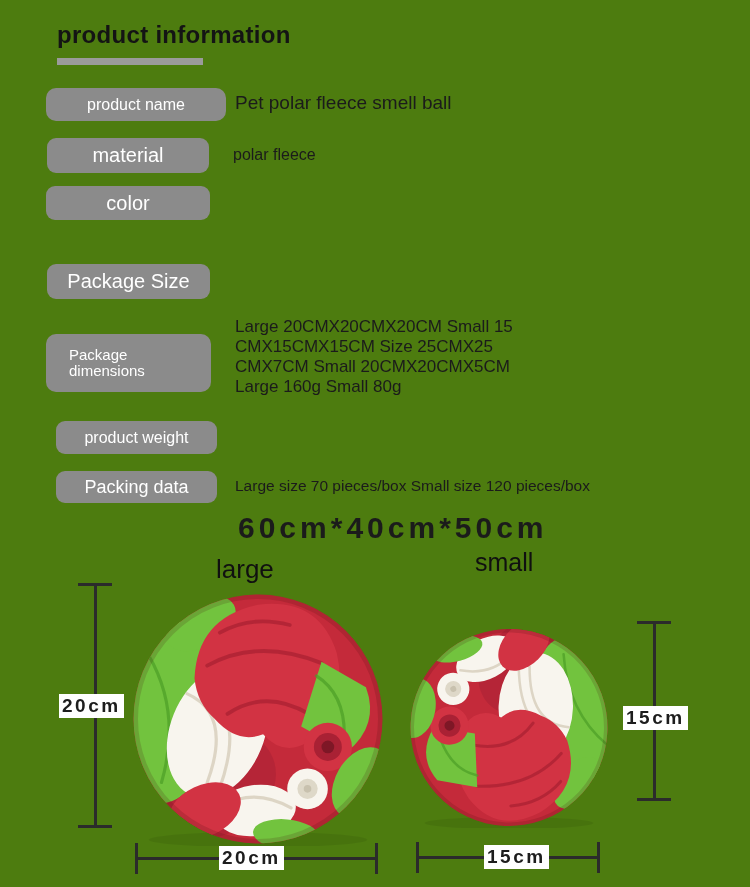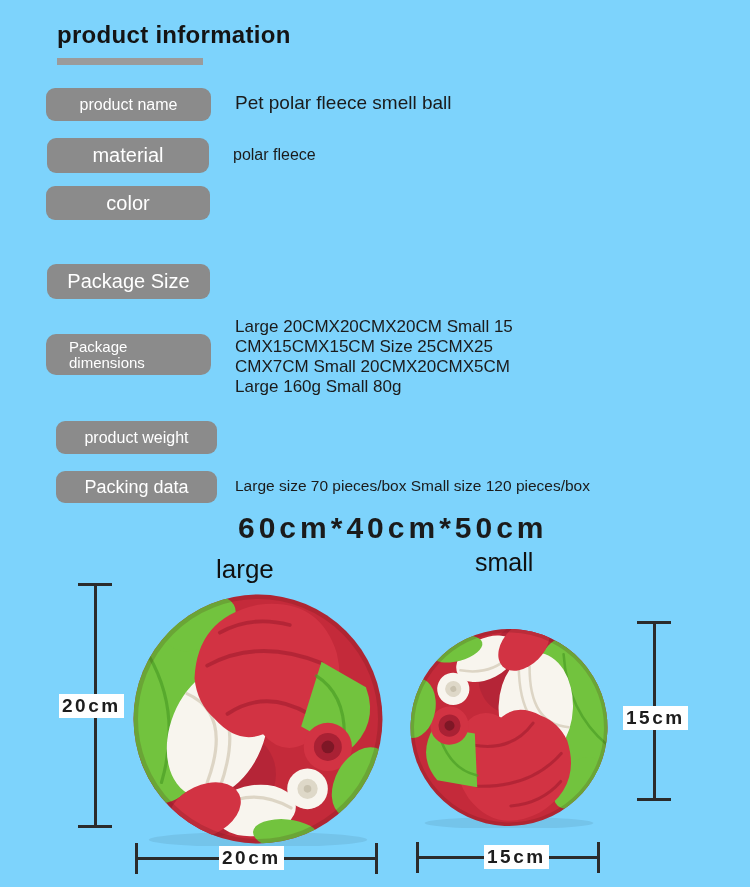--- a/index.html
+++ b/index.html
@@ -1,34 +1,34 @@
 <!DOCTYPE html>
 <html style="--c-red: #d23343; --c-green: #72c33e; --c-white: #f8f5ee; --c-line: #2b2b2b; --c-pill: #8b8b8b; --c-underline: #9b9b9b;"><head>
 <meta charset="utf-8">
 <style>
   :root{
     --c-red:#d23343; --c-green:#72c33e; --c-white:#f8f5ee;
     --c-line:#2b2b2b; --c-pill:#8b8b8b; --c-underline:#9b9b9b; --c-text:#1b1b1b;
   }
   html,body{margin:0;padding:0;background:#fff;}
-  #page{position:relative;width:750px;height:887px;background:#7dd3fc;overflow:hidden;
+  #page{position:relative;width:750px;height:887px;background:#4d7c0f;overflow:hidden;
         font-family:"Liberation Sans",sans-serif;color:var(--c-text);}
 
   .title{position:absolute;left:57px;top:21px;font-size:24px;font-weight:600;
          letter-spacing:.3px;color:#141414;}
   .title-bar{position:absolute;left:57px;top:58px;width:146px;height:7px;
              background:var(--c-underline);}
 
   .pill{position:absolute;background:var(--c-pill);color:#fff;border-radius:9px;
         display:flex;align-items:center;justify-content:center;box-sizing:border-box;}
-  .p0{left:46px;top:88px;width:165px;height:33px;font-size:16px;}
+  .p0{left:46px;top:88px;width:180px;height:33px;font-size:16px;border-radius:10px;}
   .p1{left:47px;top:138px;width:162px;height:35px;font-size:20px;}
   .p2{left:46px;top:186px;width:164px;height:34px;font-size:20px;}
   .p3{left:47px;top:264px;width:163px;height:35px;font-size:20px;}
-  .p4{left:46px;top:334px;width:165px;height:41px;font-size:15px;border-radius:10px;
+  .p4{left:46px;top:334px;width:165px;height:58px;font-size:15px;border-radius:10px;
       justify-content:flex-start;text-align:left;padding-left:23px;padding-right:10px;
       line-height:16px;}
   .p5{left:56px;top:421px;width:161px;height:33px;font-size:16px;}
   .p6{left:56px;top:471px;width:161px;height:32px;font-size:18px;}
   .p7{left:57px;top:512px;width:161px;height:34px;font-size:20px;}
 
   .val{position:absolute;color:var(--c-text);white-space:nowrap;}
   .v0{left:235px;top:92px;font-size:19px;}
   .v1{left:233px;top:146px;font-size:16px;}
   .v2{left:235px;top:181px;font-size:17.5px;line-height:22px;}

